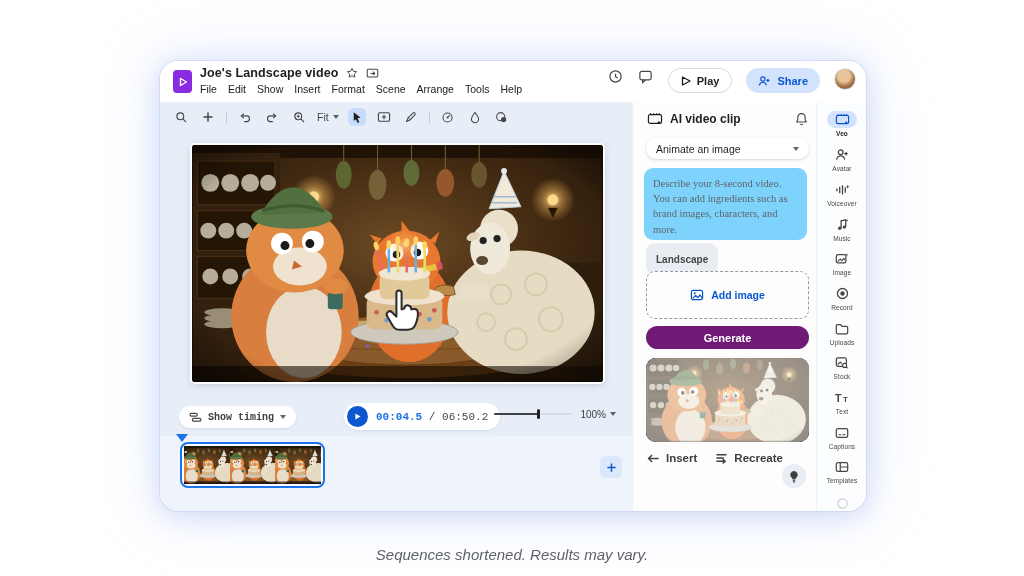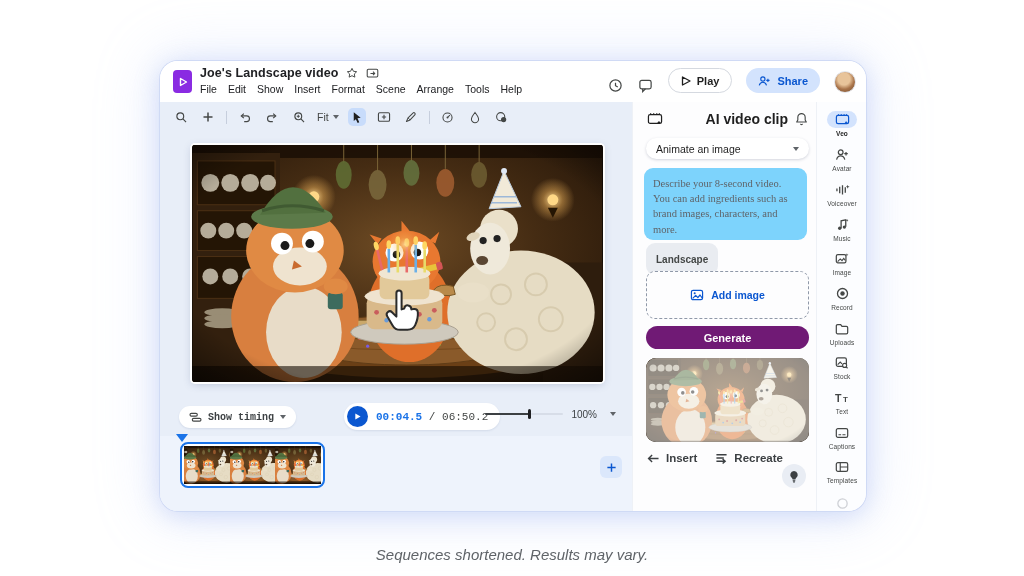--- a/index.html
+++ b/index.html
@@ -17,21 +17,21 @@
   
   .hdr { position:absolute; left:0; top:0; right:0; height:41px; background:#fff; }
   .logo { position:absolute; left:13px; top:9px; width:19px; height:23px; background:#8a2be2;
     border-radius:4px; display:flex; align-items:center; justify-content:center; }
   .logo svg { width:10px; height:10px; }
   .titleblock { position:absolute; left:40px; top:5px; }
   .doc-title { font-size:12.5px; font-weight:700; color:#202124; letter-spacing:.1px; }
   .title-row { display:flex; align-items:center; gap:8px; }
   .menus { display:flex; gap:11px; margin-top:3px; }
   .menus span { font-size:10.5px; color:#202124; cursor:default; }
-  .hdr-right { position:absolute; right:10px; top:7px; display:flex; align-items:flex-end; gap:14px; }
+  .hdr-right { position:absolute; right:10px; top:7px; display:flex; align-items:flex-start; gap:14px; }
   .icon-btn { width:16px; height:16px; display:flex; align-items:center; justify-content:center; }
   .pill-btn { height:25px; border-radius:13px; display:flex; align-items:center; gap:6px;
     padding:0 12px; font-size:11px; font-weight:600; }
   .play-btn { border:1px solid #d5d9e0; color:#1f1f1f; background:#fff; }
   .share-btn { background:#d3e3fd; color:#0b57d0; }
   .avatar { width:22px; height:22px; border-radius:50%;
     background:radial-gradient(circle at 45% 35%, #e8c49a 0 35%, #a9744a 60%, #6f4a2e 100%);
     border:1px solid #e3e6ec; }
 
   
@@ -61,36 +61,36 @@
   .transport { left:184px; top:301px; height:27px; padding:3px 12px 3px 3px; gap:8px; }
   .playcircle { width:21px; height:21px; border-radius:50%; background:#0b57d0;
     display:flex; align-items:center; justify-content:center; }
   .timecode { font-size:11px; font-weight:600; }
   .tc-cur { color:#1a73e8; } .tc-sep,.tc-tot { color:#444746; font-weight:500; }
   .zoomer { position:absolute; right:16px; top:306px; display:flex; align-items:center; gap:8px; }
   .slider { position:relative; width:78px; height:12px; }
   .slider .trk-l { position:absolute; left:0; top:5px; width:44px; height:2px; background:#3c4043; border-radius:2px; }
   .slider .trk-r { position:absolute; left:46px; top:5px; width:32px; height:2px; background:#d7dde8; border-radius:2px; }
   .slider .thumb { position:absolute; left:43px; top:1px; width:3px; height:10px; background:#202124; border-radius:2px; }
-  .zlabel { font-size:10px; color:#3c4043; display:flex; gap:13px; align-items:center; }
+  .zlabel { font-size:10px; color:#3c4043; display:flex; gap:4px; align-items:center; }
 
   .playhead { position:absolute; left:16px; top:332px; width:0; height:0;
     border-left:6px solid transparent; border-right:6px solid transparent; border-top:8px solid #1a73e8; }
   .clip { position:absolute; left:20px; top:340px; width:145px; height:46px; background:#fff;
     border:2px solid #1a73e8; border-radius:8px; padding:2px; display:flex; gap:0; overflow:hidden; }
   .clip svg { width:33.3%; height:100%; }
   .addclip { position:absolute; left:440px; top:354px; width:22px; height:22px; border-radius:6px;
     background:#dbe7fb; display:flex; align-items:center; justify-content:center; }
 
   
   .panel { position:absolute; left:472px; top:41px; width:184px; bottom:0; background:#fdfdfe;
     border-left:1px solid #eef1f6; }
   .panel-hdr { position:absolute; left:14px; right:8px; top:8px; height:18px;
     display:flex; align-items:center; gap:7px; }
-  .panel-title { font-size:14px; font-weight:700; color:#1f1f1f; flex:1;text-align:right; }
+  .panel-title { font-size:12px; font-weight:700; color:#1f1f1f; flex:1; }
   .dropdown { position:absolute; left:13px; top:36px; width:163px; height:21px; background:#fff;
     border-radius:12px; box-shadow:0 1px 3px rgba(60,70,100,.22); display:flex; align-items:center;
     padding:0 10px; font-size:10.5px; color:#1f1f1f; }
   .dropdown .caret { margin-left:auto; }
   .prompt { position:absolute; left:11px; top:66px; width:163px; height:72px; background:#7dd3fc;
     border-radius:9px; padding:8px 9px; font-size:10.5px; line-height:1.45; color:#5f6368;font-family:Liberation Serif, serif; }
   .chip { position:absolute; left:13px; top:141px; height:18px; padding:16px 10px; background:#e9ecf1;
     border-radius:9px; display:flex; align-items:center; font-size:10px; color:#444746; font-weight:600; }
   .addimg { position:absolute; left:13px; top:169px; width:163px; height:48px; border:1px dashed #8f98a8;
     border-radius:9px; display:flex; align-items:center; justify-content:center; gap:7px; background:#fdfdfe; }

